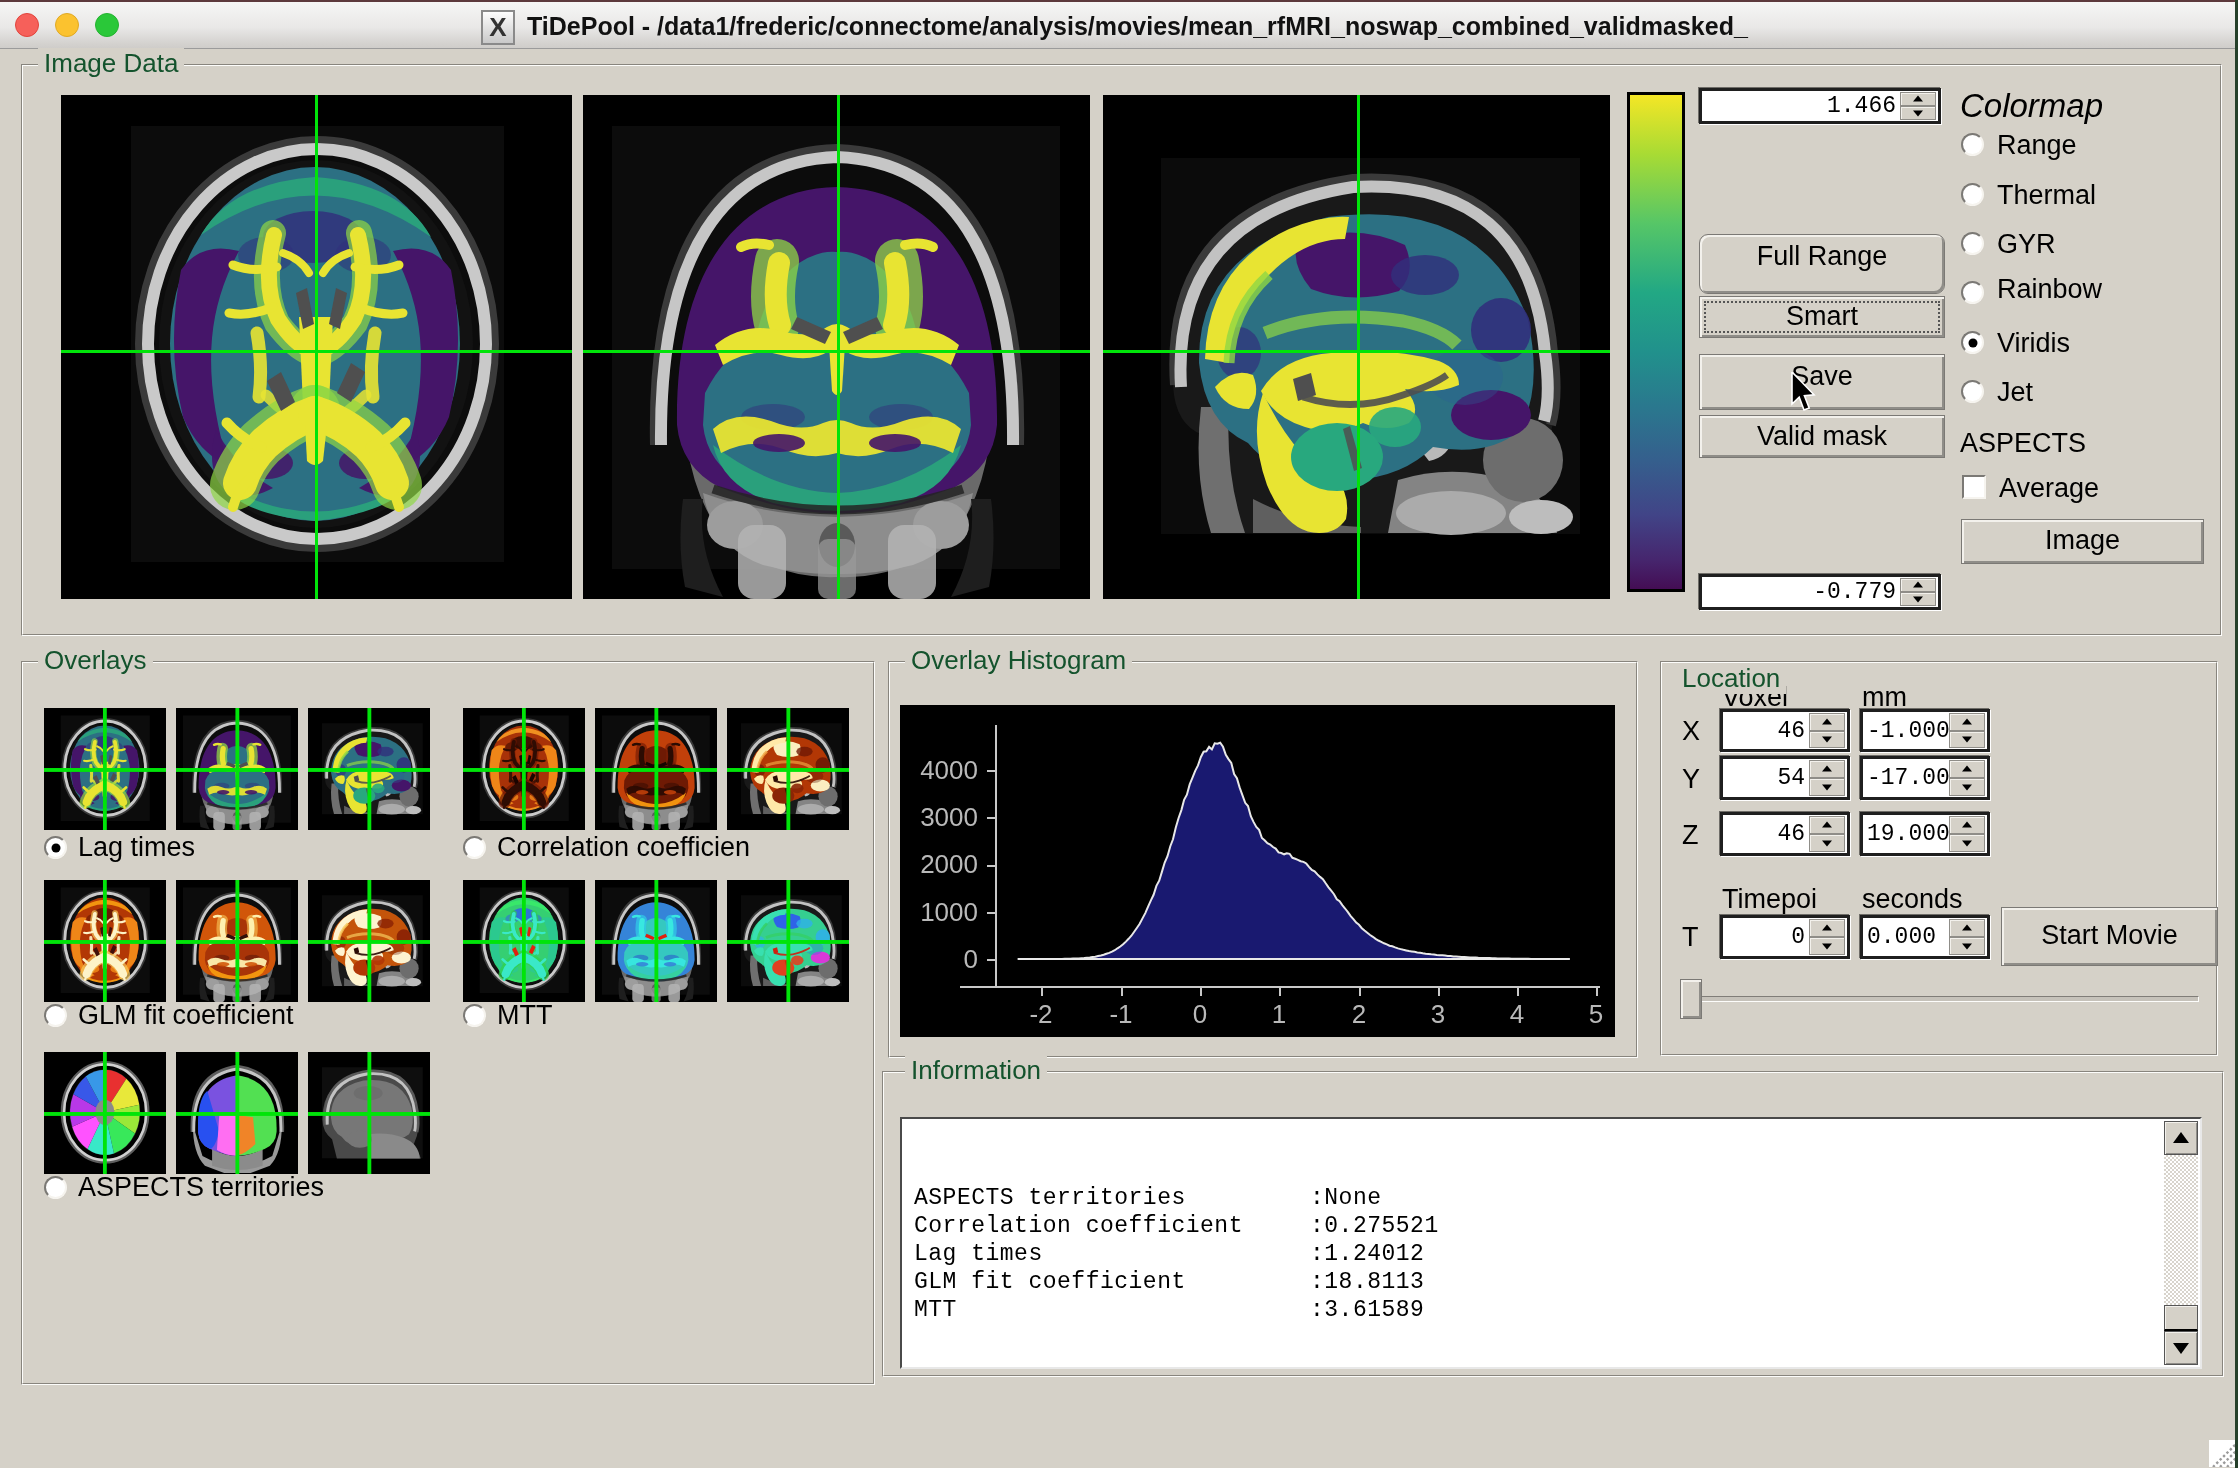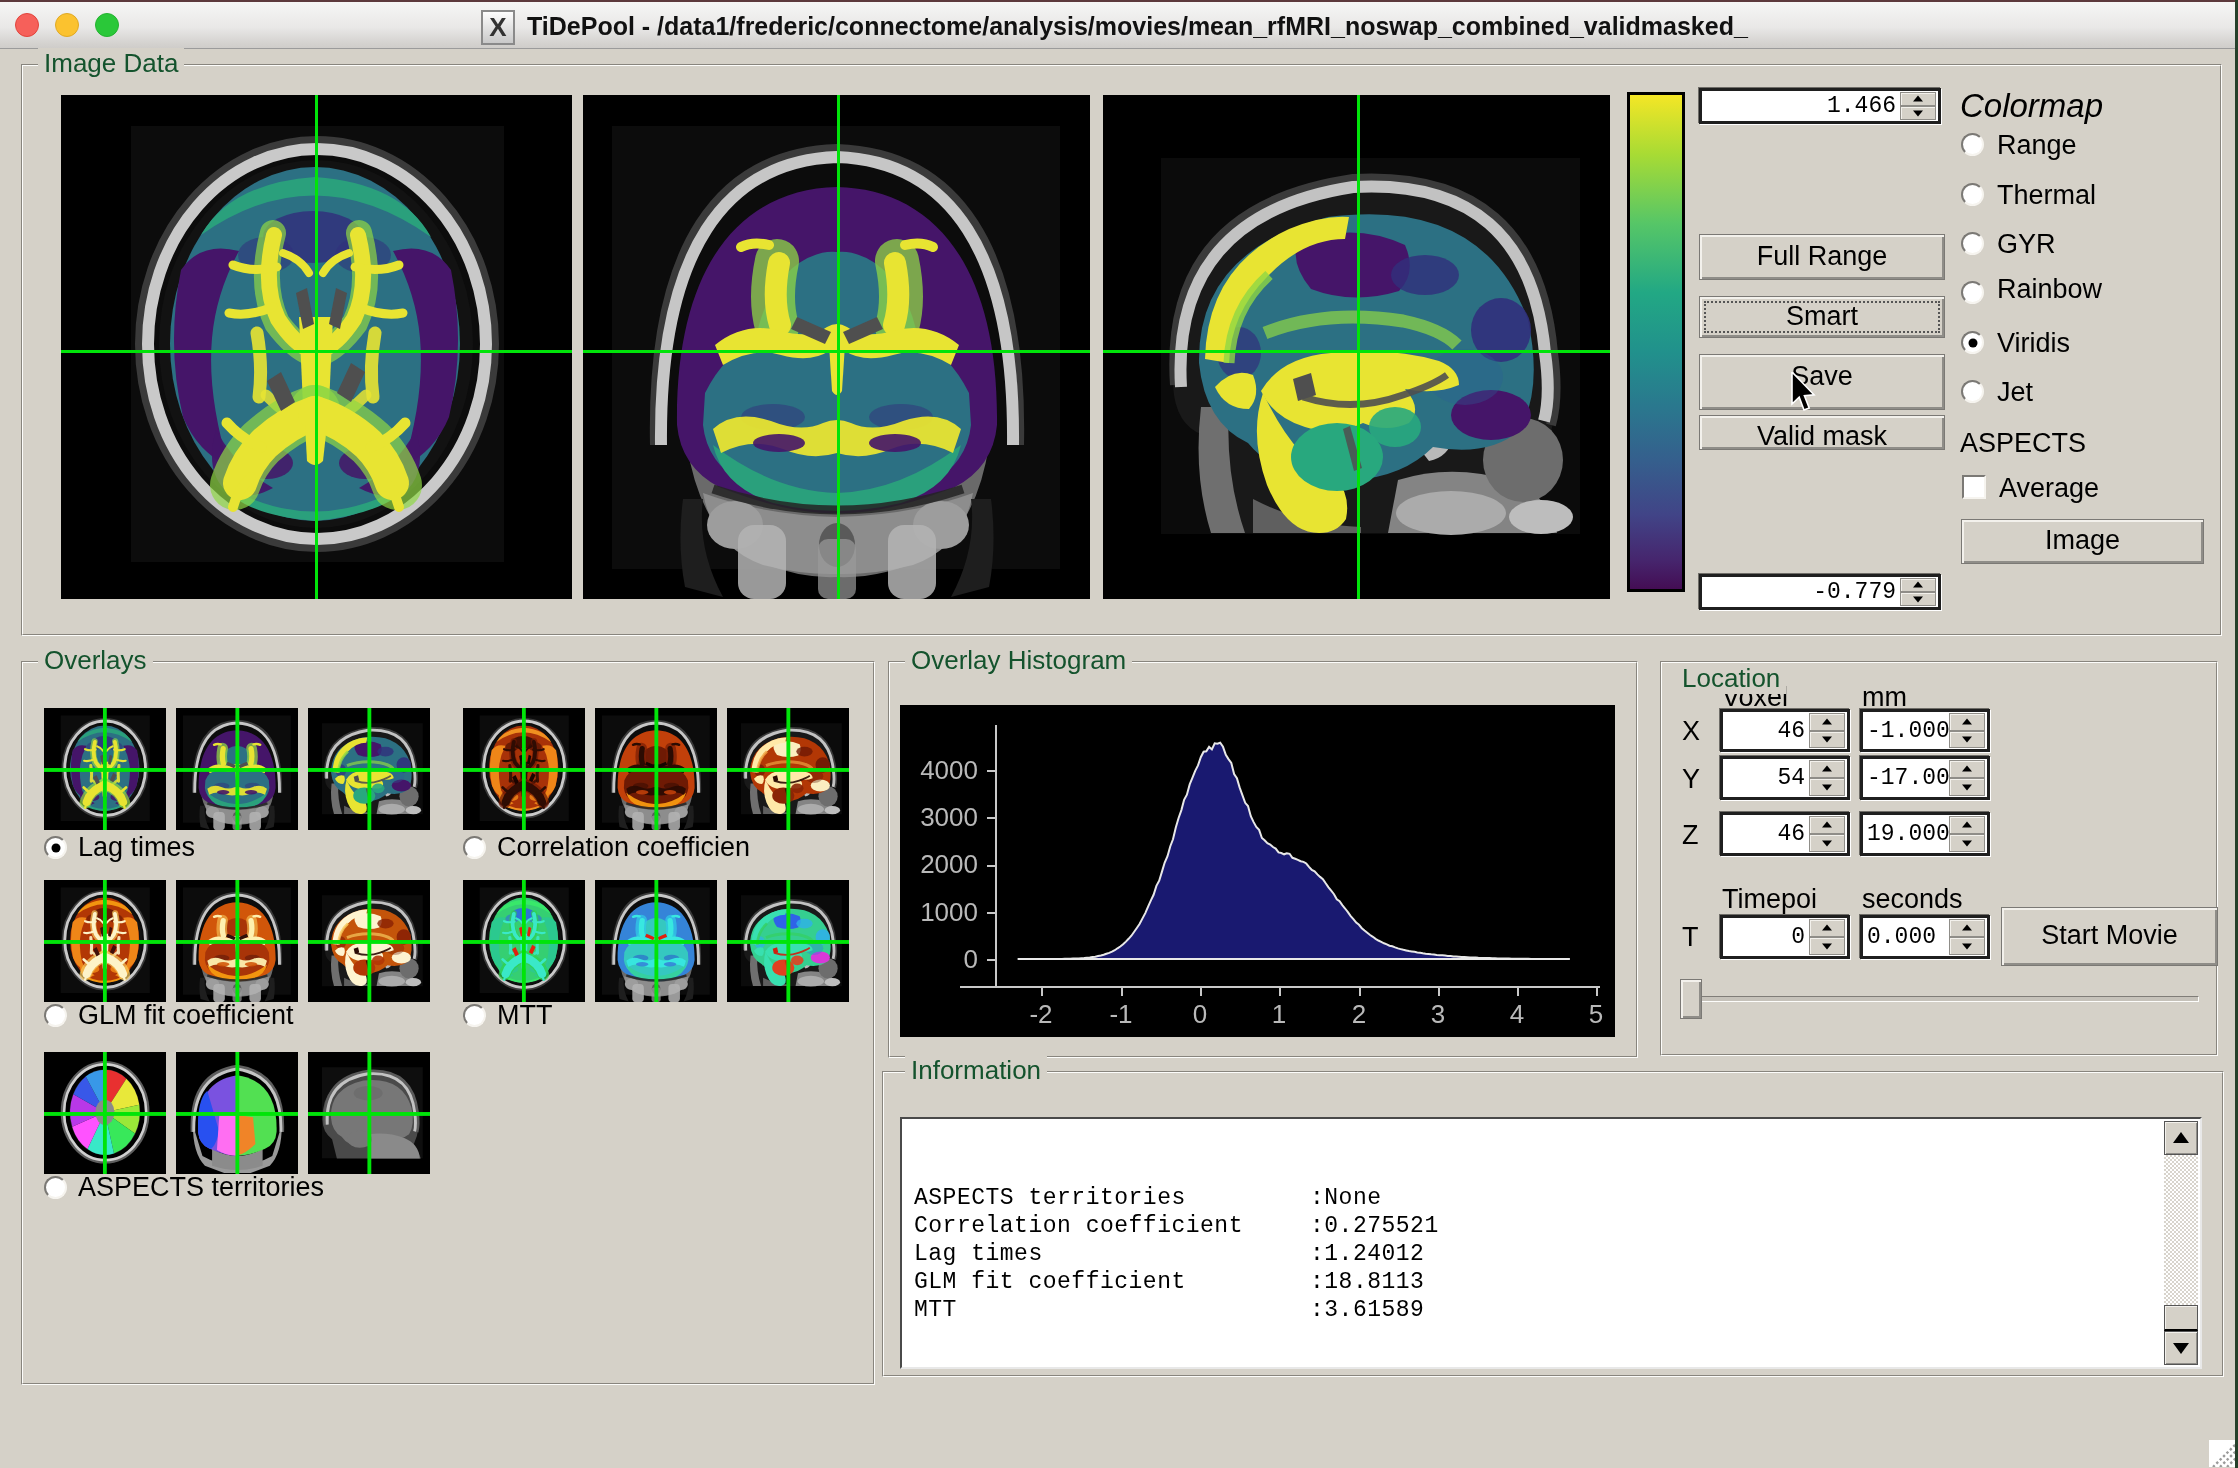--- a/index.html
+++ b/index.html
@@ -188,24 +188,24 @@
       <div class="sbtn arrow-dn"></div>
     </div>
   </div>
 <div class="abs spin " style="left:1699px;top:574px;width:242px;height:36px;font-size:23px;">
     <div class="val">-0.779</div>
     <div class="spinbtns">
       <div class="sbtn arrow-up"></div>
       <div class="sbtn arrow-dn"></div>
     </div>
   </div>
-<div class="abs btn" style="left:1699px;top:234px;width:246px;height:46px;line-height:42px;">Full Range</div>
+<div class="abs btn" style="left:1699px;top:234px;width:246px;height:60px;line-height:42px;border-radius:9px;">Full Range</div>
 <div class="abs btn" style="left:1699px;top:296px;width:246px;height:42px;line-height:38px;outline:2px dotted #555;outline-offset:-7px;">Smart</div>
 <div class="abs btn" style="left:1699px;top:354px;width:246px;height:56px;line-height:42px;">Save</div>
-<div class="abs btn" style="left:1699px;top:415px;width:246px;height:35px;line-height:41px;">Valid mask</div>
+<div class="abs btn" style="left:1699px;top:415px;width:246px;height:43px;line-height:41px;">Valid mask</div>
 <svg class="abs" style="left:1790px;top:372px;" width="30" height="42" viewBox="0 0 15 21">
     <path d="M1 0 L1 16 L4.6 12.6 L7 19 L9.6 18 L7.2 11.8 L12 11.4 Z" fill="#000" stroke="#fff" stroke-width="0.8"></path>
   </svg>
 <div class="lbl" style="left:1960px;top:87px;font-size:33px;font-style:italic;">Colormap</div>
 <div class="radio" style="left:1961px;top:133px;"></div>
 <div class="lbl" style="left:1997px;top:130px;font-size:27px;">Range</div>
 <div class="radio" style="left:1961px;top:183px;"></div>
 <div class="lbl" style="left:1997px;top:180px;font-size:27px;">Thermal</div>
 <div class="radio" style="left:1961px;top:232px;"></div>
 <div class="lbl" style="left:1997px;top:229px;font-size:27px;">GYR</div>

